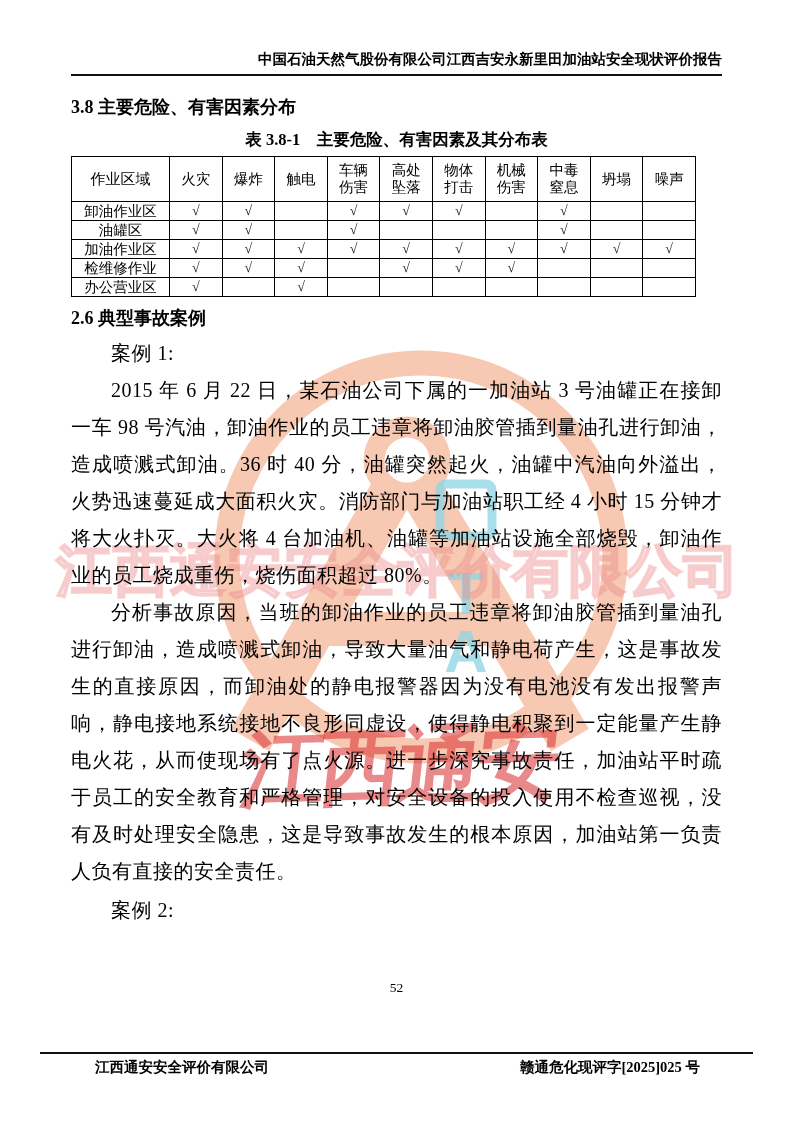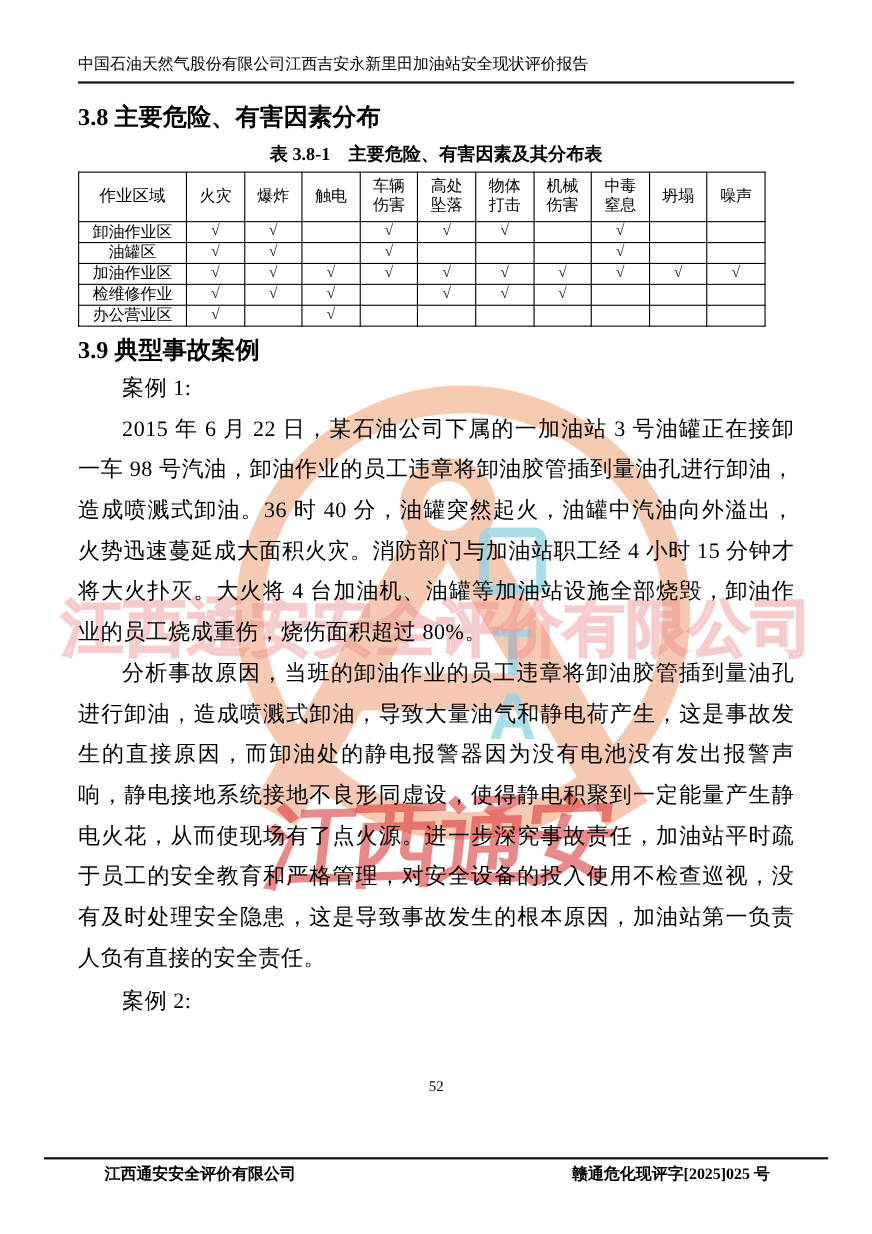--- a/index.html
+++ b/index.html
@@ -26,27 +26,27 @@
     position:absolute; top:710px; left:242px;
     font-family:"Liberation Serif","DejaVu Serif",serif;
     font-size:84px; font-weight:bold; white-space:nowrap; letter-spacing:-6px;
     color:rgba(220,58,58,0.60);
     transform:skewX(-8deg) rotate(-1.5deg);
   }
 
   
   .content { position:absolute; left:71px; top:0; width:651px; z-index:2; }
   .doc-header {
-    padding-top:50px; text-align:left;
-    font-size:14.5px; line-height:18px; font-weight:normal;
+    padding-top:50px; text-align:right;
+    font-size:14.5px; line-height:18px; font-weight:bold;
   }
   .header-rule { border:none; border-top:2px solid #111; margin:6px 0 0 0; }
 
   .section-title {
-    font-size:22px; font-weight:bold; line-height:30px;
+    font-size:18px; font-weight:bold; line-height:30px;
     margin:16px 0 0 0;
   }
   .section-title.tight { margin-top:6px; }
 
   .body-text {
     font-size:20px; line-height:37px; letter-spacing:0.5px;
     text-align:justify; text-indent:2em; margin:0;
   }
   .intro { margin-top:8px; }
   .case-label { margin-top:2px; }
@@ -197,21 +197,21 @@
           <td></td>
           <td></td>
           <td></td>
           <td></td>
           <td></td>
           <td></td>
         </tr>
       </tbody>
   </table>
 
-  <div class="section-title tight">3.9 典型事故案例</div>
+  <div class="section-title tight">2.6 典型事故案例</div>
   <p class="body-text case-label">案例 1:</p>
   <p class="body-text">2015 年 6 月 22 日，某石油公司下属的一加油站 3 号油罐正在接卸一车 98 号汽油，卸油作业的员工违章将卸油胶管插到量油孔进行卸油，造成喷溅式卸油。36 时 40 分，油罐突然起火，油罐中汽油向外溢出，火势迅速蔓延成大面积火灾。消防部门与加油站职工经 4 小时 15 分钟才将大火扑灭。大火将 4 台加油机、油罐等加油站设施全部烧毁，卸油作业的员工烧成重伤，烧伤面积超过 80%。</p>
   <p class="body-text">分析事故原因，当班的卸油作业的员工违章将卸油胶管插到量油孔进行卸油，造成喷溅式卸油，导致大量油气和静电荷产生，这是事故发生的直接原因，而卸油处的静电报警器因为没有电池没有发出报警声响，静电接地系统接地不良形同虚设，使得静电积聚到一定能量产生静电火花，从而使现场有了点火源。进一步深究事故责任，加油站平时疏于员工的安全教育和严格管理，对安全设备的投入使用不检查巡视，没有及时处理安全隐患，这是导致事故发生的根本原因，加油站第一负责人负有直接的安全责任。</p>
   <p class="body-text case-label">案例 2:</p>
 </div>
 
 <div class="page-number">52</div>
 <div class="footer-rule"></div>
 <div class="footer-row">
   <span>江西通安安全评价有限公司</span>

